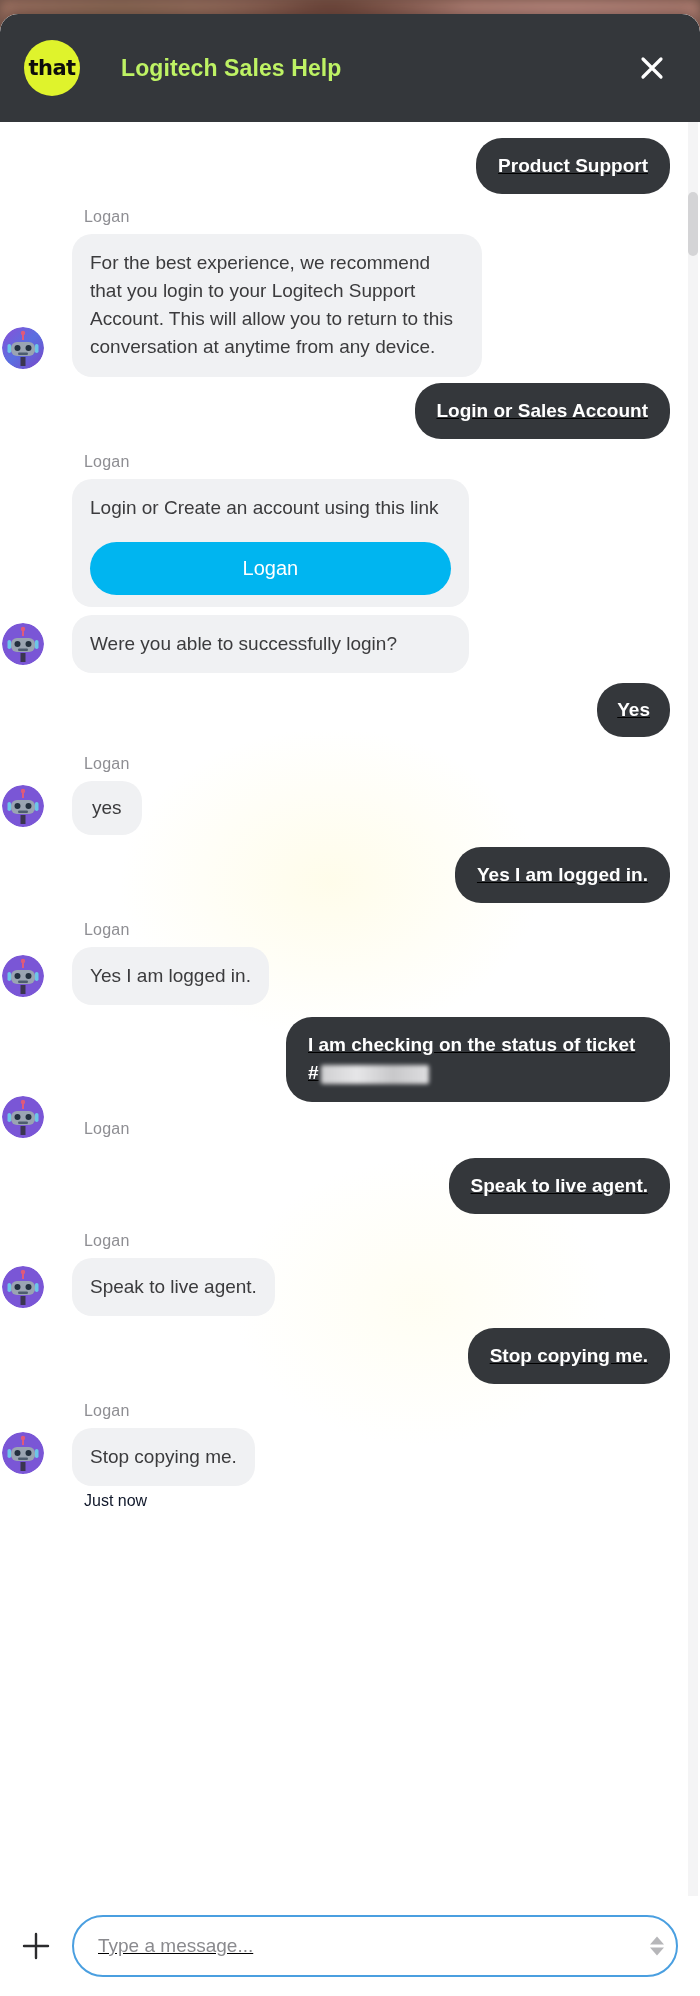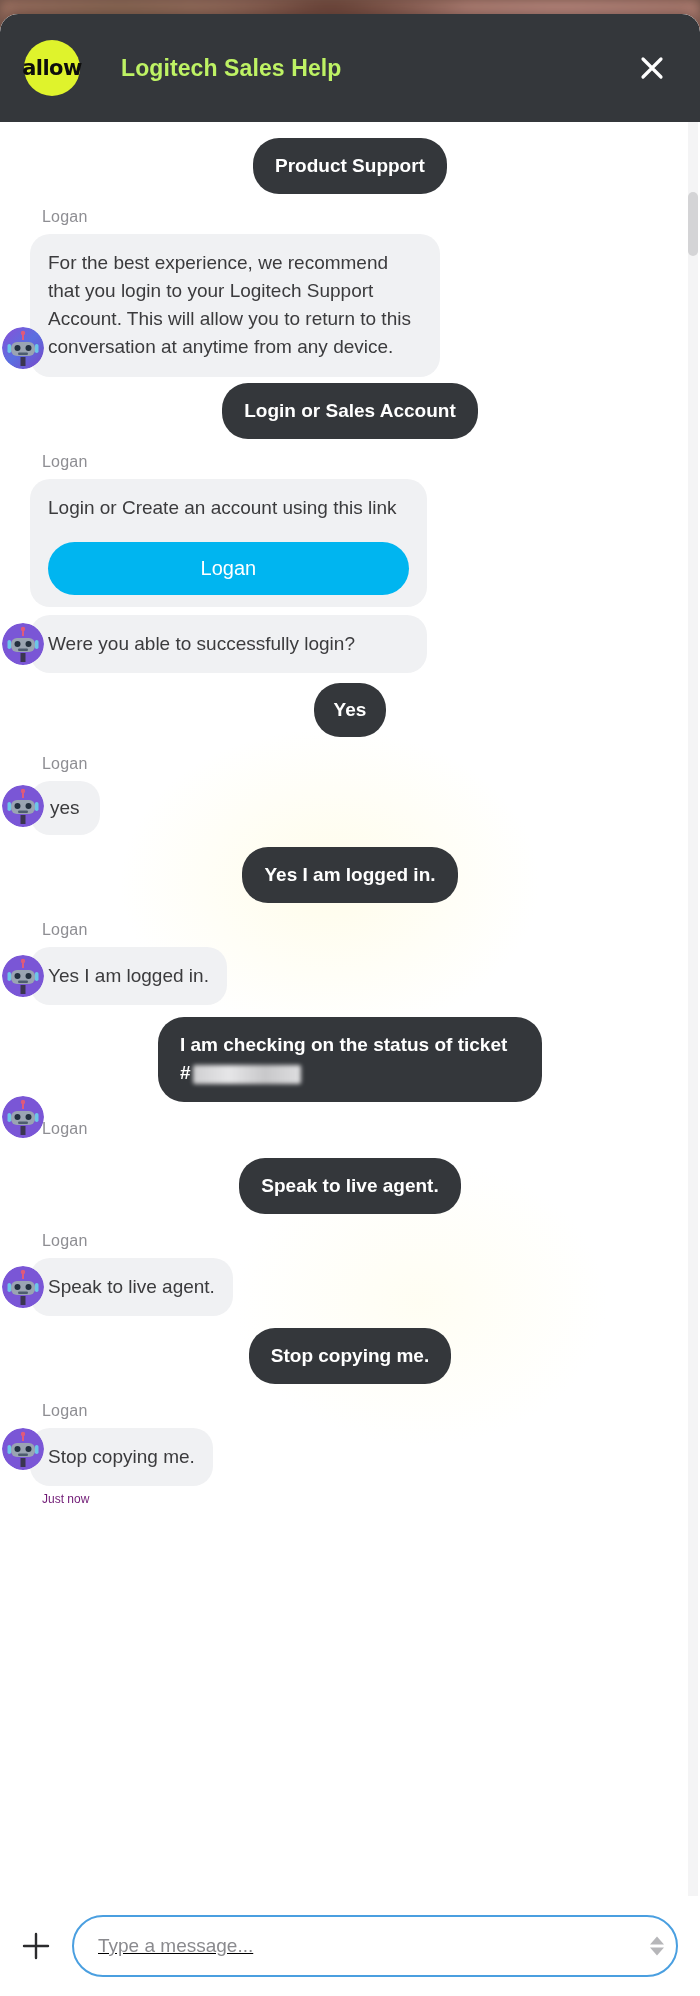--- a/index.html
+++ b/index.html
@@ -97,23 +97,23 @@
     position: absolute;
     inset: 0;
     background:
       radial-gradient(ellipse 300px 220px at 330px 760px, rgba(255,250,214,.5) 0%, rgba(255,255,255,0) 70%),
       radial-gradient(ellipse 260px 200px at 420px 1180px, rgba(255,252,228,.45) 0%, rgba(255,255,255,0) 72%);
     pointer-events: none;
   }
 
   .row { position: relative; display: flex; margin-bottom: 6px; }
   .row.agent  { justify-content: flex-start; }
-  .row.user   { justify-content: center; margin-bottom: 14px; }
-
-  .agent-block { display: flex; flex-direction: column; max-width: 72%; }
+  .row.user   { justify-content: flex-end; margin-bottom: 14px; text-decoration: underline; }
+
+  .agent-block { display: flex; flex-direction: column; max-width: 72%; margin-left: 42px; }
 
   .sender-name {
     font-size: 16px;
     color: #8e8e93;
     margin: 0 0 8px 12px;
     letter-spacing: .2px;
   }
 
   .avatar {
     position: absolute;
@@ -177,22 +177,22 @@
     border-radius: 2px;
     margin-left: 2px;
     background: linear-gradient(90deg,#c9c9cb,#dcdcde,#c4c4c6,#d6d6d8);
     filter: blur(2.2px);
   }
   .redacted.on-dark {
     background: linear-gradient(90deg,#cfcfd1,#e6e6e8,#c8c8ca,#dedee0);
   }
 
   .timestamp {
-    font-size: 12px;
-    color: #701a75;
+    font-size: 16px;
+    color: #0f172a;
     margin: 6px 0 0 12px;
   }
 
   
   #scrollbar-track {
     position: absolute;
     top: 0; right: 2px;
     width: 10px; height: 100%;
     background: #f4f4f5;
   }
@@ -262,21 +262,21 @@
 </style>
 </head>
 <body>
 
 <div id="backdrop"></div>
 
 <div id="widget">
 
   <div id="header">
     <div id="brand-logo">
-      <span class="logo-text">allow</span>
+      <span class="logo-text">that</span>
     </div>
     <div id="header-title">Logitech Sales Help</div>
     <div id="close-btn">
       <svg width="28" height="28" viewBox="0 0 28 28" aria-hidden="true">
         <path d="M5 5 L23 23 M23 5 L5 23" stroke="#ffffff" stroke-width="3.2" stroke-linecap="round"></path>
       </svg>
     </div>
   </div>
 
   <div id="conversation">

